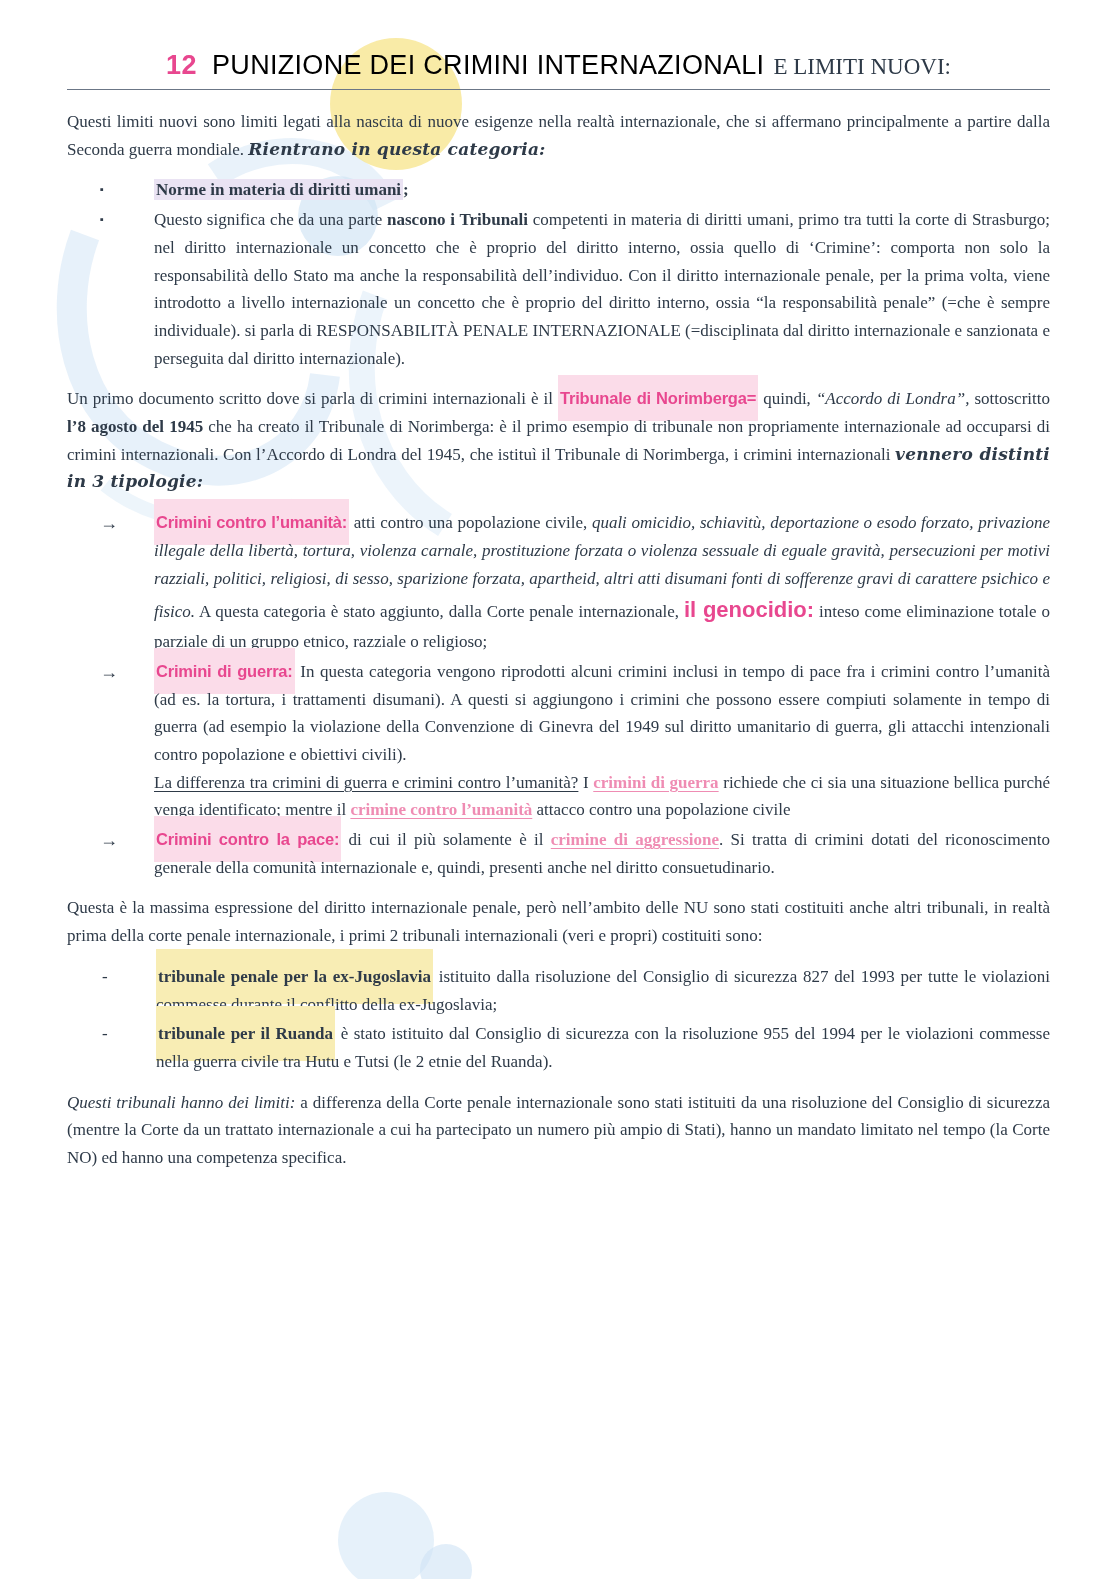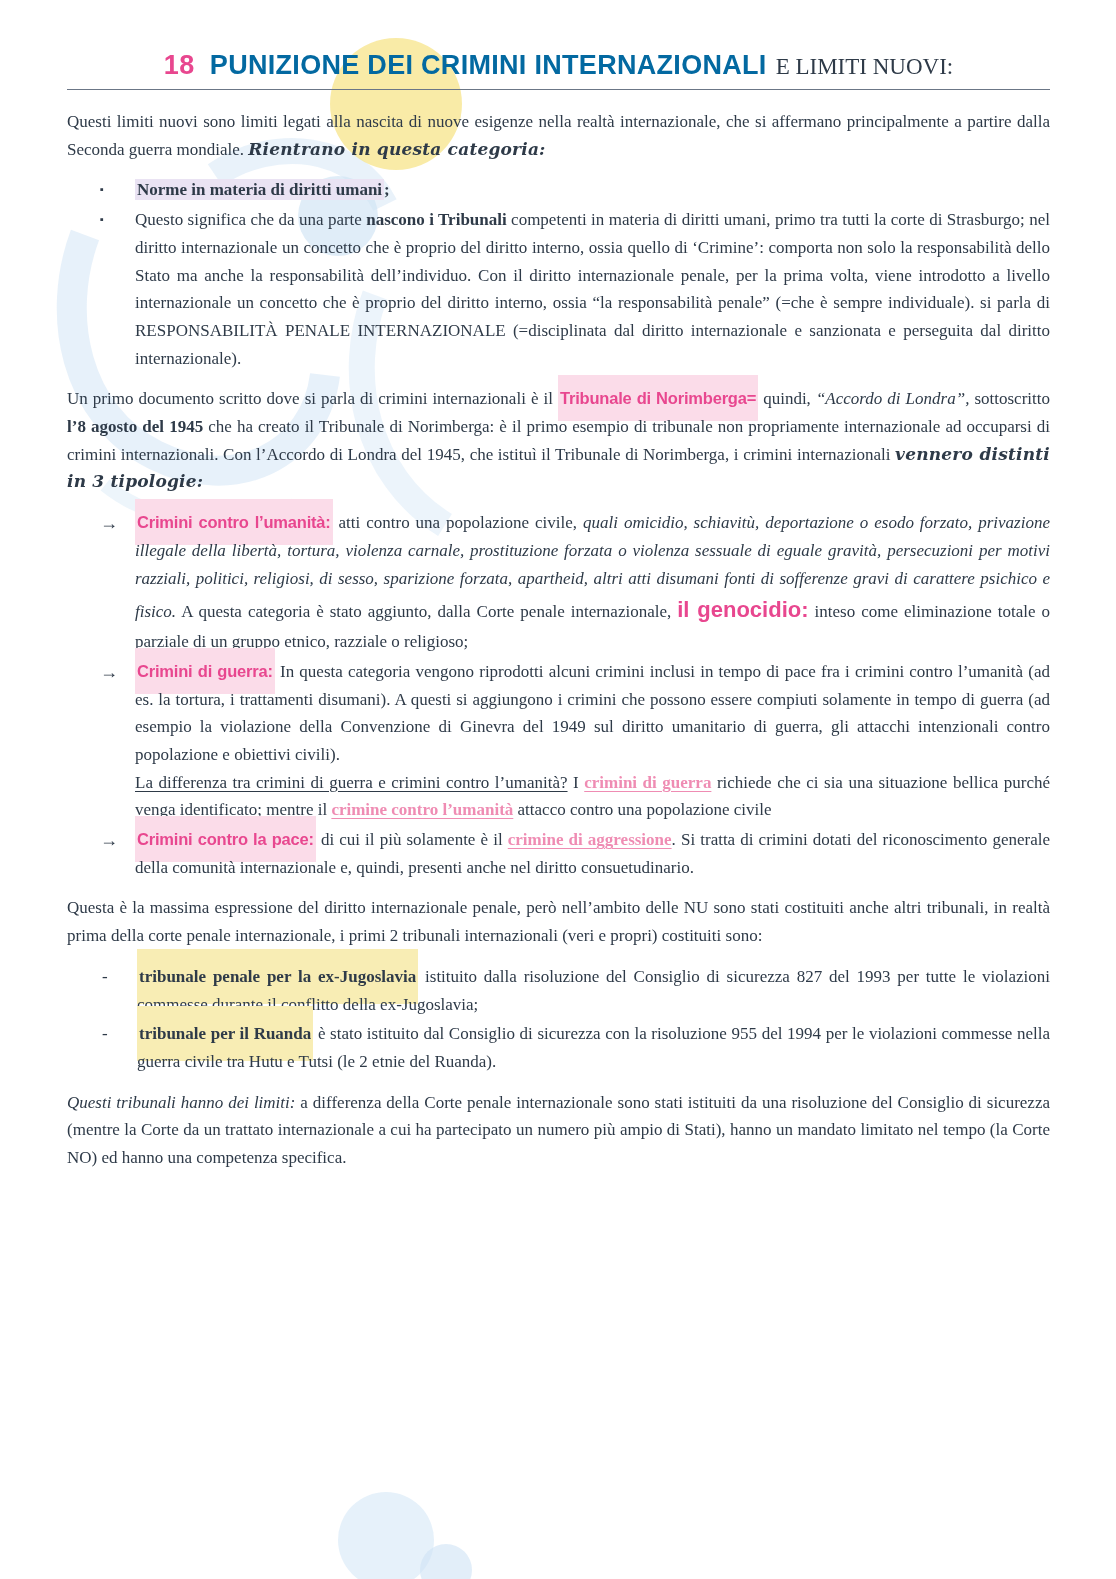--- a/index.html
+++ b/index.html
@@ -27,32 +27,32 @@
     font-size:17px;line-height:1.63;
     text-align:justify;
   }
   .title{text-align:center;line-height:1.15;margin-bottom:8px;}
   .title-number{
     font-family:"Liberation Sans", sans-serif;
     font-weight:800;color:#e8478f;font-size:27px;letter-spacing:.5px;margin-right:15px;
   }
   .title-main{
     font-family:"Liberation Sans", sans-serif;
-    font-weight:700;color:#0369a1;font-size:27px;letter-spacing:.3px;
+    font-weight:400;color:#000000;font-size:27px;letter-spacing:.3px;
   }
   .title-suffix{font-size:23px;color:#2e3a48;margin-left:9px;}
   .title-rule{border-bottom:1.5px solid #6b7686;margin:4px 0 18px;}
   .para{margin:13px 0;}
   .list{margin:13px 0;padding-left:33px;}
   .list-row{display:flex;align-items:flex-start;margin:2px 0;}
   .marker{flex:0 0 35px;}
   .bullet-list .marker{font-size:11px;padding-top:5px;}
   .arrow-list .marker{font-size:18px;}
   .dash-list .marker{font-size:17px;text-align:left;padding-left:2px;}
-  .list-content{flex:1;text-align:justify;}
+  .list-content{flex:1;text-align:justify;margin-left:19px;}
   
   .sb{font-weight:bold;}
   .si{font-style:italic;}
   .ss{font-weight:bold;font-style:italic;font-family:"DejaVu Serif", serif;letter-spacing:.2px;}
   .spl{
     font-family:"Liberation Sans", sans-serif;
     font-weight:800;color:#e8478f;font-size:16.5px;letter-spacing:-0.2px;
   }
   .hlv{background:#eae3f3;padding:1px 2px;}
   .hpk{background:#fbdce9;padding:14px 2px;}
@@ -78,21 +78,21 @@
       <path d="M90 430 C 140 470, 220 480, 280 450" stroke="#dcebf8" stroke-width="14" fill="none" opacity="0.5"></path>
     </svg>
     <div class="wm-circle c1"></div>
     <div class="wm-circle c2"></div>
     <div class="wm-circle c3"></div>
     <div class="wm-circle c4"></div>
   </div>
 
   <div class="content">
     <div class="title">
-      <span class="title-number">18</span><span class="title-main">PUNIZIONE DEI CRIMINI INTERNAZIONALI</span><span class="title-suffix">E LIMITI NUOVI:</span>
+      <span class="title-number">12</span><span class="title-main">PUNIZIONE DEI CRIMINI INTERNAZIONALI</span><span class="title-suffix">E LIMITI NUOVI:</span>
     </div>
     <div class="title-rule"></div>
 
     <div>
         <p class="para"><span>Questi limiti nuovi sono limiti legati alla nascita di nuove esigenze nella realtà internazionale, che si affermano principalmente a partire dalla Seconda guerra mondiale. </span><span class="ss">Rientrano in questa categoria:</span></p>
         <div class="list bullet-list">
           <div class="list-row">
             <span class="marker">▪</span>
             <div class="list-content">
               <div class="line"><span class="sb hlv">Norme in materia di diritti umani</span><span class="sb">;</span></div>

